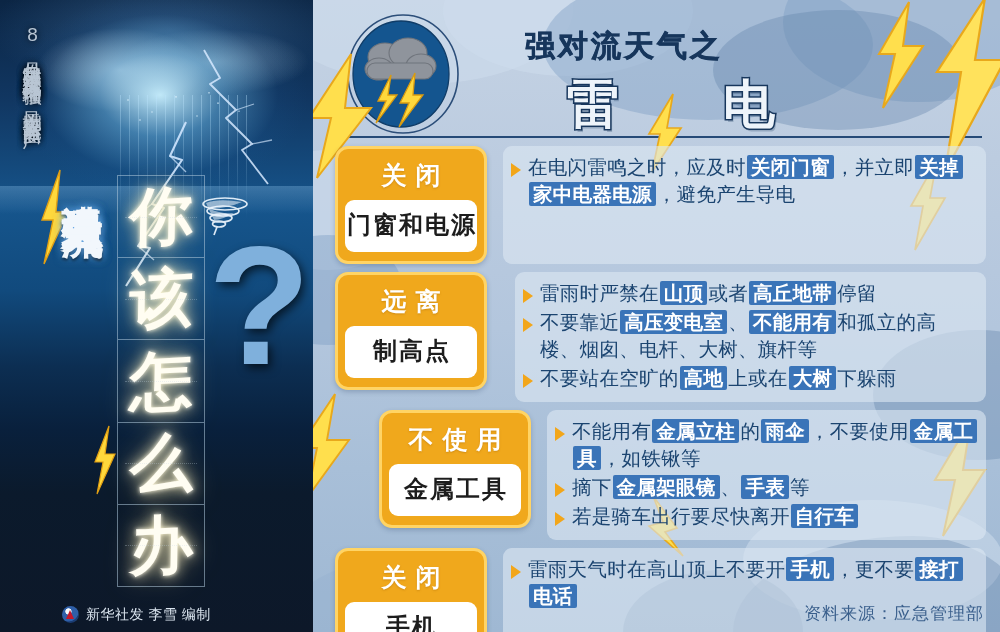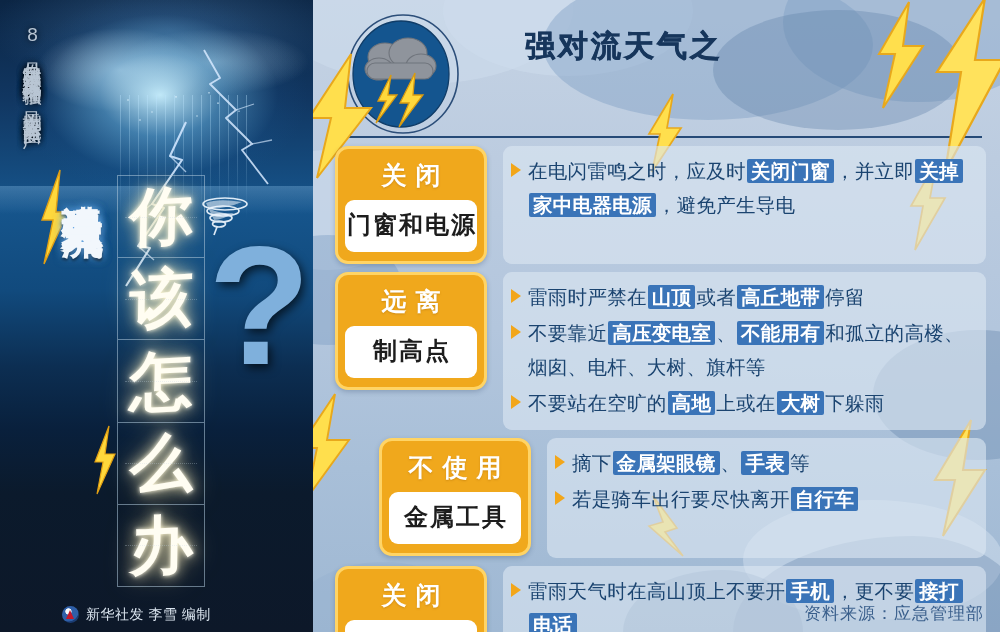--- a/index.html
+++ b/index.html
@@ -187,21 +187,21 @@
     align-self:stretch;
   }
   .bullet { display:flex; align-items:flex-start; gap:7px; padding:1px 0; }
   .tri {
     flex:0 0 auto; margin-top:9px;
     width:0; height:0;
     border-left:10px solid #f2a61a;
     border-top:7px solid transparent; border-bottom:7px solid transparent;
   }
   .btext {
-    font-size:19.5px; line-height:34px; color:#1b4470;
+    font-size:19.5px; line-height:27px; color:#1b4470;
     font-family:"Liberation Sans",sans-serif; letter-spacing:.3px;
   }
   .kw {
     background:#3a74b8; color:#ffffff; font-weight:bold;
     padding:1px 4px; border-radius:2px; margin:0 1px;
     box-decoration-break:clone; -webkit-box-decoration-break:clone;
   }
   #source {
     position:absolute; right:16px; bottom:7px;
     font-size:17px; color:#3a5f8c; letter-spacing:1px;
@@ -303,20 +303,21 @@
           <ellipse cx="40" cy="44" rx="17" ry="14"></ellipse>
           <ellipse cx="63" cy="40" rx="19" ry="15"></ellipse>
           <ellipse cx="76" cy="53" rx="15" ry="12"></ellipse>
           <ellipse cx="34" cy="56" rx="14" ry="11"></ellipse>
           <rect x="22" y="50" width="66" height="16" rx="8"></rect>
         </g>
         <path d="M46 62 L33 88 L41 88 L31 110 L52 82 L43 82 Z" fill="#ffd83c" stroke="#d89a10" stroke-width="1.3"></path>
         <path d="M70 60 L55 90 L64 90 L54 114 L78 82 L68 82 Z" fill="#ffd83c" stroke="#d89a10" stroke-width="1.3"></path>
       </svg>
       <div id="htitle1">强对流天气之</div>
+      <div id="htitle2">雷　电</div>
       <div id="hrule"></div>
     </div>
 
     <svg class="bolt" style="left:556px;top:0px;" width="62" height="112">
       <path d="M40 2 L10 54 L26 54 L14 108 L54 46 L34 46 Z" fill="#ffdf4d" stroke="#e8a81c" stroke-width="2"></path>
     </svg>
     <svg class="bolt" style="left:618px;top:-4px;" width="78" height="180">
       <path d="M54 2 L6 76 L30 76 L14 176 L74 64 L44 64 Z" fill="#ffe25c" stroke="#e8a81c" stroke-width="2.2"></path>
     </svg>
     <svg class="bolt" style="left:-18px;top:52px;" width="90" height="130">
@@ -344,21 +345,21 @@
             <div class="tag-top">关闭</div>
             <div class="tag-bot">门窗和电源</div>
           </div>
           <div class="bullets">
             <div class="bullet">
               <span class="tri"></span>
               <div class="btext"><span>在电闪雷鸣之时，应及时</span><span class="kw">关闭门窗</span><span>，并立即</span><span class="kw">关掉家中电器电源</span><span>，避免产生导电</span></div>
             </div>
           </div>
         </div>
-        <div class="section" style="min-height: 122px; margin-bottom: 8px;">
+        <div class="section" style="min-height: 122px; margin-bottom: 8px; gap: 12px;">
           <div class="tag">
             <div class="tag-top">远离</div>
             <div class="tag-bot">制高点</div>
           </div>
           <div class="bullets">
             <div class="bullet">
               <span class="tri"></span>
               <div class="btext"><span>雷雨时严禁在</span><span class="kw">山顶</span><span>或者</span><span class="kw">高丘地带</span><span>停留</span></div>
             </div>
             <div class="bullet">
@@ -372,20 +373,24 @@
           </div>
         </div>
         <div class="section" style="min-height: 120px; margin-bottom: 8px; margin-left: 44px;">
           <div class="tag">
             <div class="tag-top">不使用</div>
             <div class="tag-bot">金属工具</div>
           </div>
           <div class="bullets">
             <div class="bullet">
               <span class="tri"></span>
+              <div class="btext"><span>不能用有</span><span class="kw">金属立柱</span><span>的</span><span class="kw">雨伞</span><span>，不要使用</span><span class="kw">金属工具</span><span>，如铁锹等</span></div>
+            </div>
+            <div class="bullet">
+              <span class="tri"></span>
               <div class="btext"><span>摘下</span><span class="kw">金属架眼镜</span><span>、</span><span class="kw">手表</span><span>等</span></div>
             </div>
             <div class="bullet">
               <span class="tri"></span>
               <div class="btext"><span>若是骑车出行要尽快离开</span><span class="kw">自行车</span></div>
             </div>
           </div>
         </div>
         <div class="section" style="min-height: 92px; margin-bottom: 8px;">
           <div class="tag">

